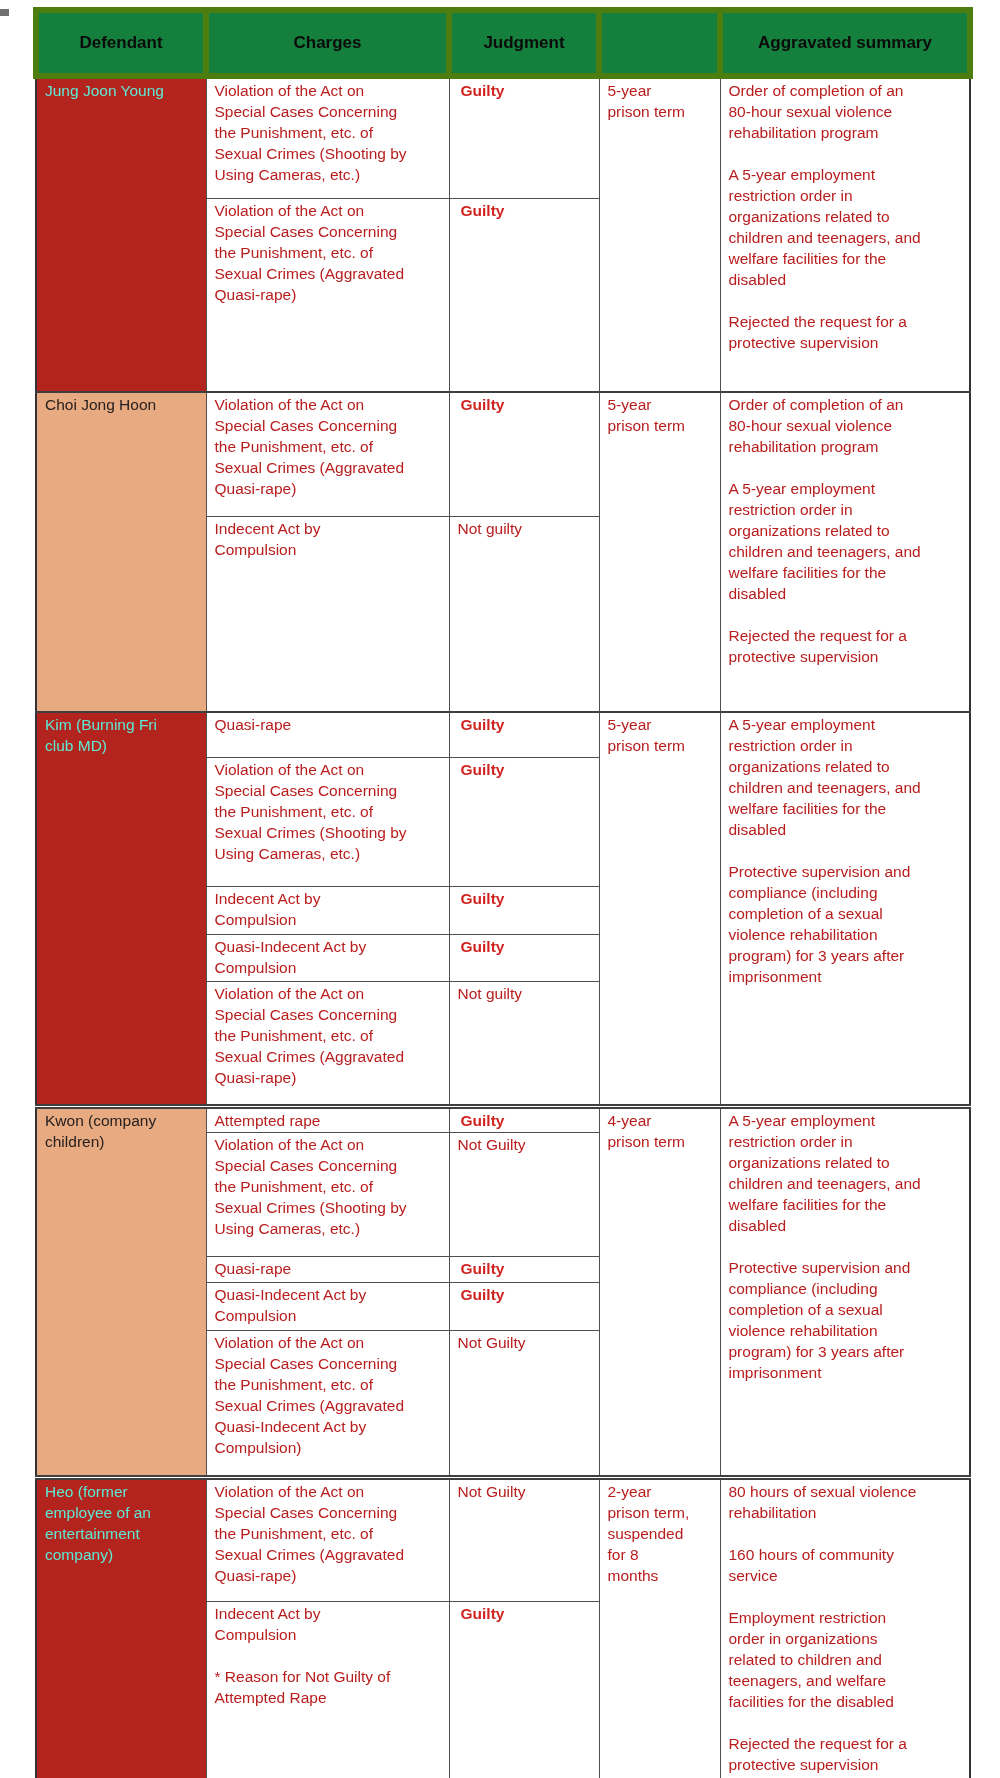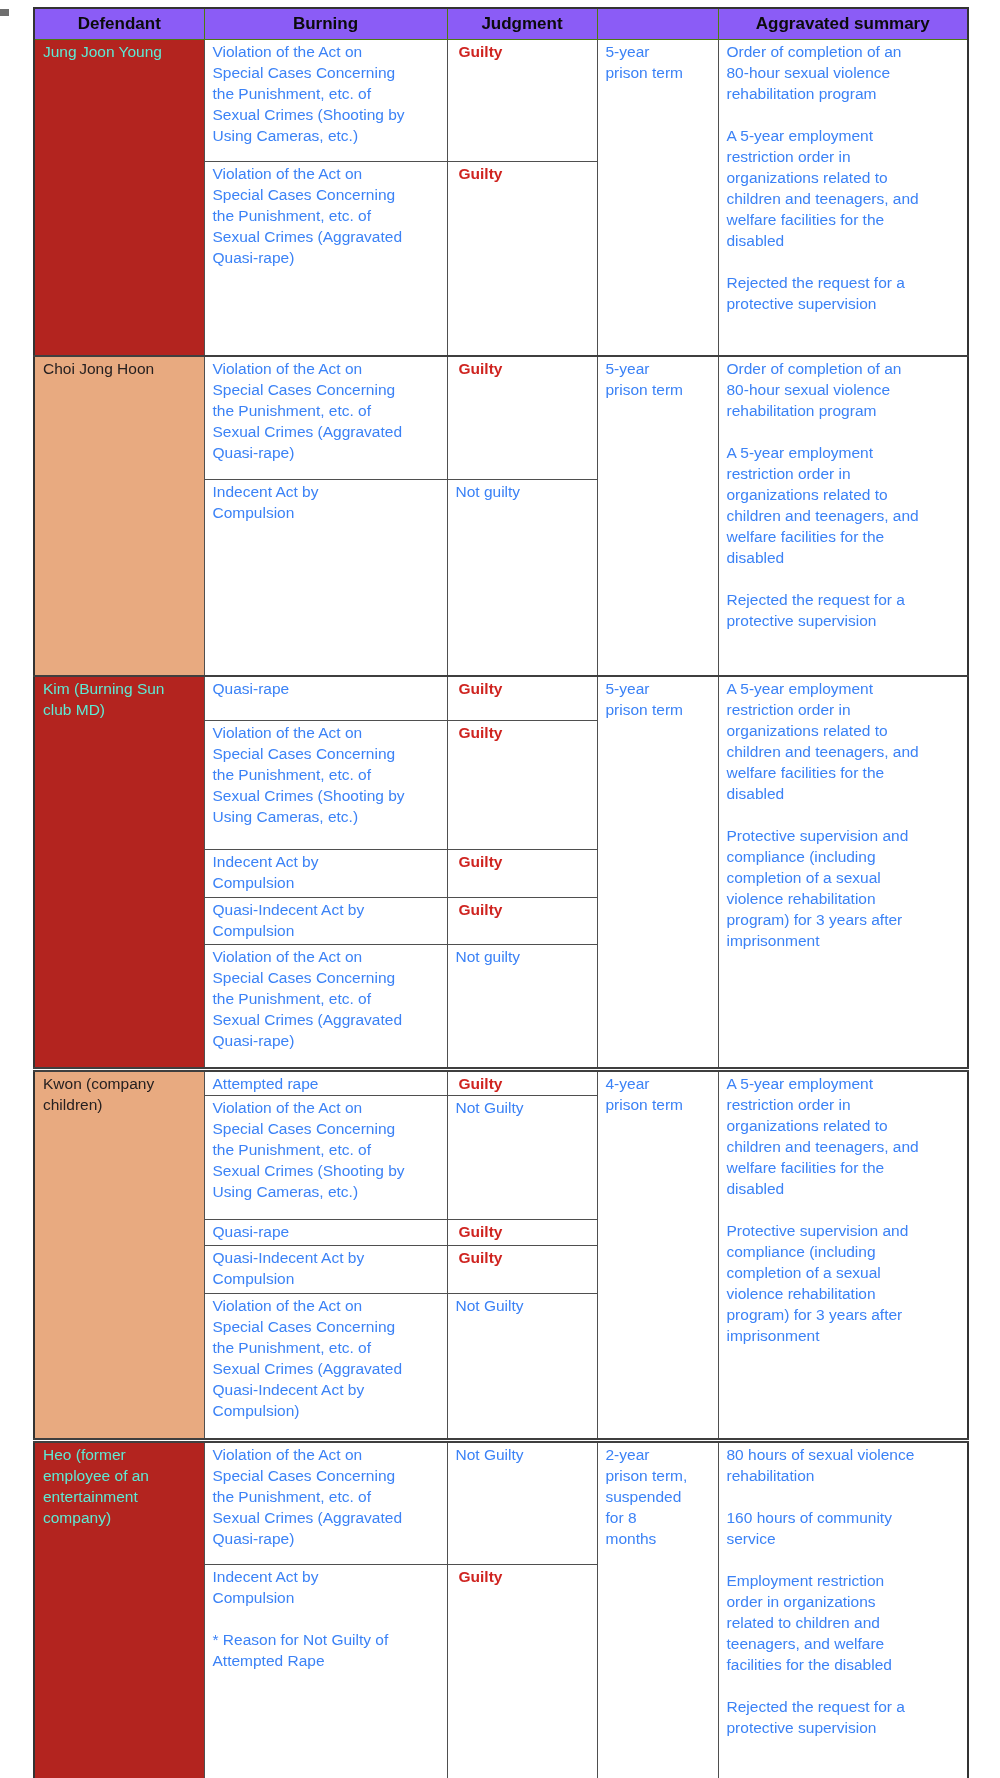--- a/index.html
+++ b/index.html
@@ -12,29 +12,29 @@
   .smudge{position:absolute;left:0;top:9px;width:9px;height:7px;background:#6f6f6f;}
   table.court{
     position:absolute;left:33px;top:7px;width:934px;
     border-collapse:collapse;table-layout:fixed;
     border:2px solid #333333;
   }
   th,td{
     border:1px solid #4f4f4f;
     vertical-align:top;
     padding:1px 6px 1px 8px;
-    font-size:15.5px;line-height:21px;color:#3b82f6;
+    font-size:15.5px;line-height:21px;color:#b91c1c;
     white-space:pre-line;overflow:hidden;
     text-align:left;
   }
   th{
-    background:#8b5cf6;color:#0b0b0b;
+    background:#15803d;color:#0b0b0b;
     font-weight:bold;font-size:17px;line-height:22px;
-    text-align:center;padding:4px 2px;white-space:nowrap;
-    border:1px solid #4d7c0f;
+    text-align:center;padding:19px 2px;white-space:nowrap;
+    border:6px solid #4d7c0f;
   }
   td.bg-red{background:#b3241f;color:#5eead4;}
   td.bg-tan{background:#e8aa80;color:#262020;}
   td.judgment{font-size:15.5px;}
   td.judgment.guilty{color:#cf2420;font-weight:bold;padding-left:11px;}
   tr.sep-top td{border-top:2px solid #3f3f3f;margin-top:42px;}
   tr.heavy-top td{border-top:5px double #3f3f3f;}
 </style>
 </head>
 <body>
@@ -46,21 +46,21 @@
     <colgroup>
       <col style="width:170px">
         <col style="width:243px">
         <col style="width:150px">
         <col style="width:121px">
         <col style="width:250px">
     </colgroup>
     <thead>
       <tr style="height:25px">
         <th>Defendant</th>
-        <th>Burning</th>
+        <th>Charges</th>
         <th>Judgment</th>
         <th></th>
         <th>Aggravated summary</th>
       </tr>
     </thead>
     <tbody>
 
       <tr style="height:122px">
         <td class="bg-red" rowspan="2">Jung Joon Young</td>
         <td>Violation of the Act on
@@ -118,21 +118,21 @@
 Rejected the request for a
 protective supervision</td>
       </tr>
       <tr style="height:196px">
         <td>Indecent Act by
 Compulsion</td>
         <td class="judgment">Not guilty</td>
       </tr>
 
       <tr style="height:45px" class="sep-top">
-        <td class="bg-red" rowspan="5">Kim (Burning Sun
+        <td class="bg-red" rowspan="5">Kim (Burning Fri
 club MD)</td>
         <td>Quasi-rape</td>
         <td class="judgment guilty">Guilty</td>
         <td rowspan="5">5-year
 prison term</td>
         <td rowspan="5">A 5-year employment
 restriction order in
 organizations related to
 children and teenagers, and
 welfare facilities for the

